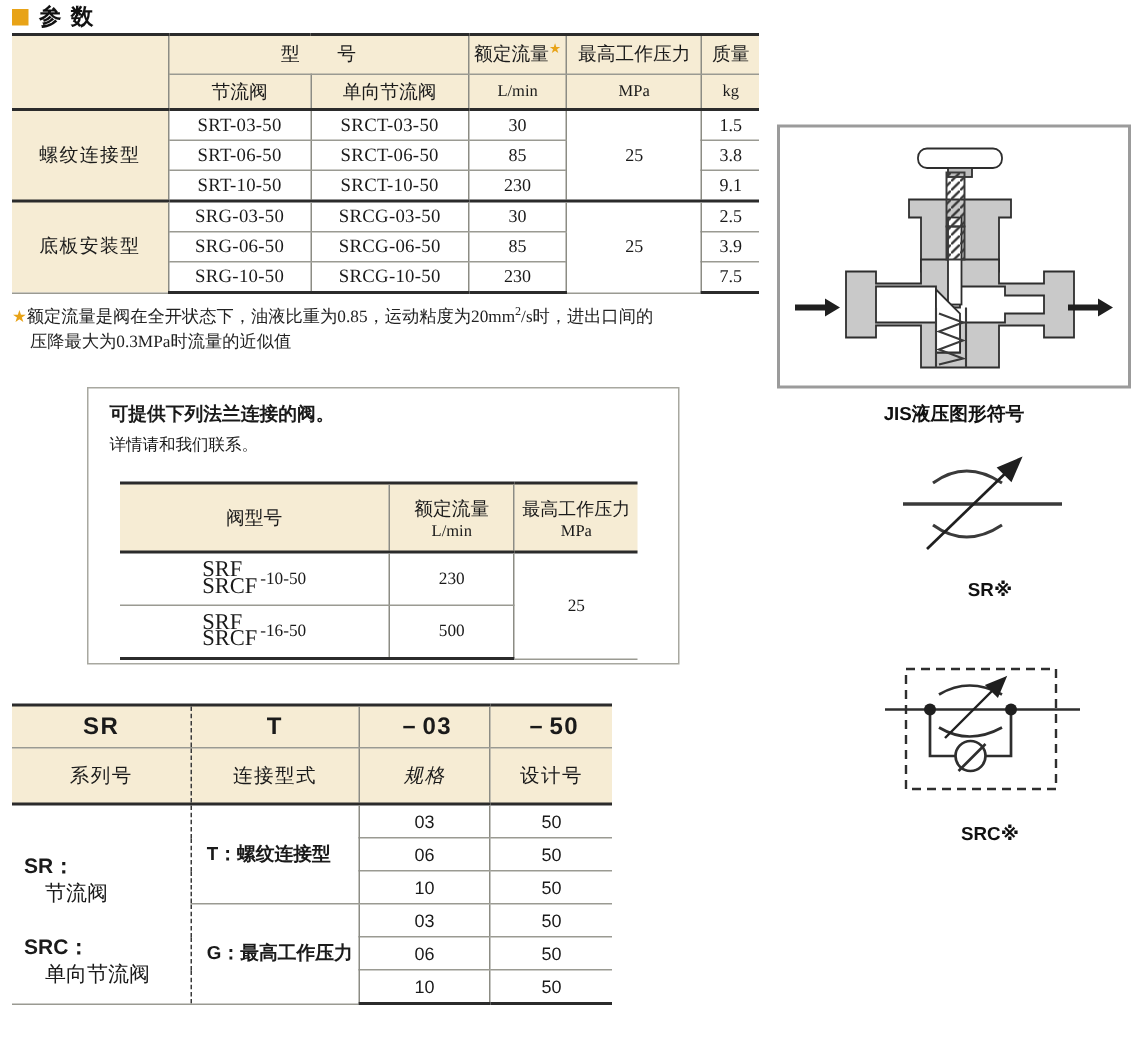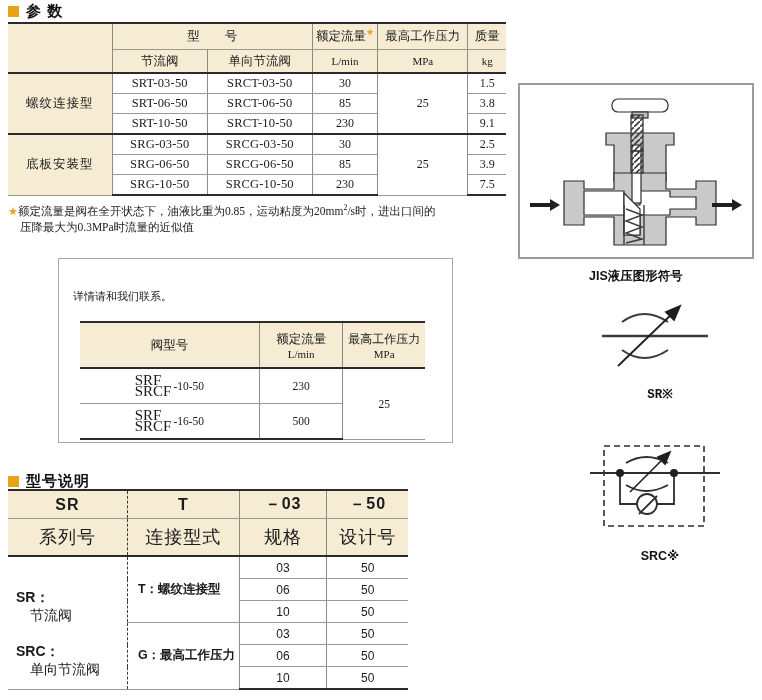--- a/index.html
+++ b/index.html
@@ -127,29 +127,29 @@
   }
   .stack-suffix {
     display: inline-block;
     vertical-align: middle;
     font-size: 11.5px;
     padding-left: 2px;
   }
 
   
   #code-head { left: 8px; top: 472px; }
-  #code-table { left: 8px; top: 489px; width: 400px; }
+  #code-table { left: 8px; top: 469px; width: 400px; }
   #code-table table { width: 400px; }
   #code-table .code-top {
     font-family: "Liberation Sans", "DejaVu Sans", sans-serif;
     font-weight: bold;
     font-size: 16px;
     letter-spacing: 1px;
   }
-  #code-table .code-sub { font-size: 18px; letter-spacing: 1px; margin-top: 20px; }
+  #code-table .code-sub { font-size: 13px; letter-spacing: 1px; margin-top: 20px; }
   #code-table .dash-r { border-right: 1px dashed #3a3a3a !important; }
   #code-table .dash-l { border-left: 1px dashed #3a3a3a !important; }
   #code-table td.series {
     text-align: left;
     vertical-align: top;
     padding: 4px 0 0 8px;
     font-size: 14px;
   }
   #code-table td.conn {
     text-align: left;
@@ -180,21 +180,21 @@
   }
   .fig-cap {
     font-family: "Liberation Sans", "DejaVu Sans", sans-serif;
     font-weight: bold;
     font-size: 12.5px;
     text-align: center;
     color: #111;
   }
   #valve-cap { left: 518px; top: 268px; width: 236px; }
   #sym1 { left: 600px; top: 300px; width: 110px; height: 72px; }
-  #sym1-cap { left: 560px; top: 385px; width: 200px; font-family: Liberation Mono, monospace; }
+  #sym1-cap { left: 560px; top: 385px; width: 200px; }
   #sym2 { left: 590px; top: 440px; width: 130px; height: 96px; }
   #sym2-cap { left: 560px; top: 548px; width: 200px; }
 </style>
 </head>
 <body>
 
 <div class="abs sec-head" style="left:8px;top:2px;">
   <span class="sec-bullet"></span>
   <span>参 数</span>
 </div>
@@ -263,20 +263,21 @@
   </tbody>
     </table>
 </div>
 
 <div class="abs" id="footnote">
   <span class="fstar">★</span><span>额定流量是阀在全开状态下，油液比重为0.85，运动粘度为20mm</span><sup>2</sup><span>/s时，进出口间的</span>
   <span class="l2">压降最大为0.3MPa时流量的近似值</span>
 </div>
 
 <div class="abs" id="flange-box">
+  <div class="note1">可提供下列法兰连接的阀。</div>
   <div class="note2">详情请和我们联系。</div>
 
   <div id="flange-table">
     <table class="grid">
       <tbody>
           <tr>
         <td class="beige tall-top no-l" style="width:180px;height:44px;font-size:12.5px;">阀型号</td>
         <td class="beige tall-top" style="width:83px;height:44px;">
           <div style="font-size:12.5px;">额定流量</div>
           <div style="font-size:11px;">L/min</div>
@@ -320,21 +321,21 @@
     <tbody>
         <tr>
       <td class="beige tall-top no-l code-top dash-r" style="width:118px;height:27px;">SR</td>
       <td class="beige tall-top code-top dash-l" style="width:110px;height:27px;">T</td>
       <td class="beige tall-top code-top" style="width:86px;height:27px;">－03</td>
       <td class="beige tall-top code-top no-r" style="width:80px;height:27px;">－50</td>
     </tr>
     <tr>
       <td class="beige code-sub no-l dash-r" style="height:36px;">系列号</td>
       <td class="beige code-sub dash-l" style="height:36px;">连接型式</td>
-      <td class="beige code-sub" style="height:36px;">规格</td>
+      <td class="beige code-sub" style="height:36px;font-style:italic;">规格</td>
       <td class="beige code-sub no-r" style="height:36px;">设计号</td>
     </tr>
 
     <tr>
       <td class="series tall-top no-l dash-r" rowspan="6">
         <div style="padding-top:28px;">
           <span class="series-line sans-b">SR：</span>
           <span class="series-ind">节流阀</span>
         </div>
         <div style="padding-top:18px;">

